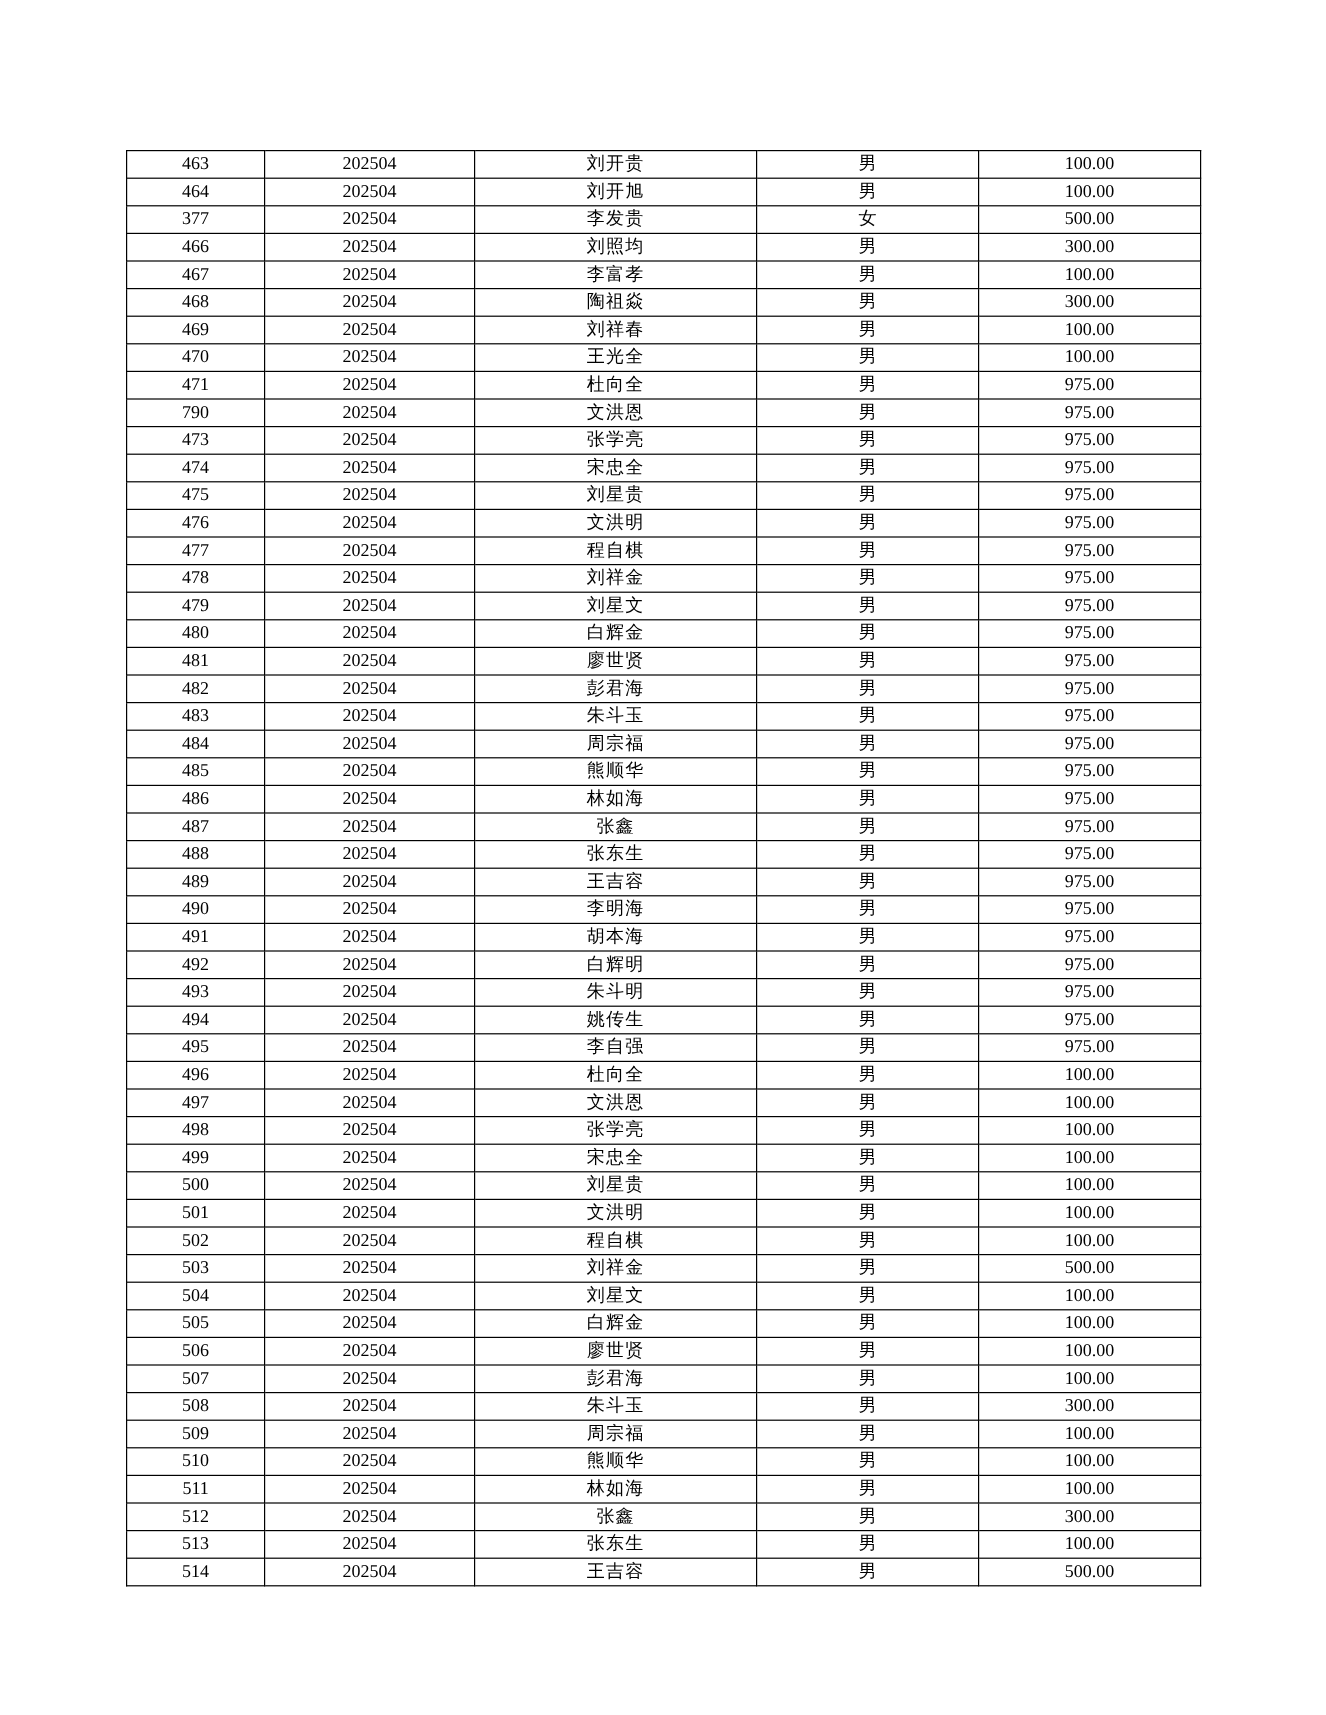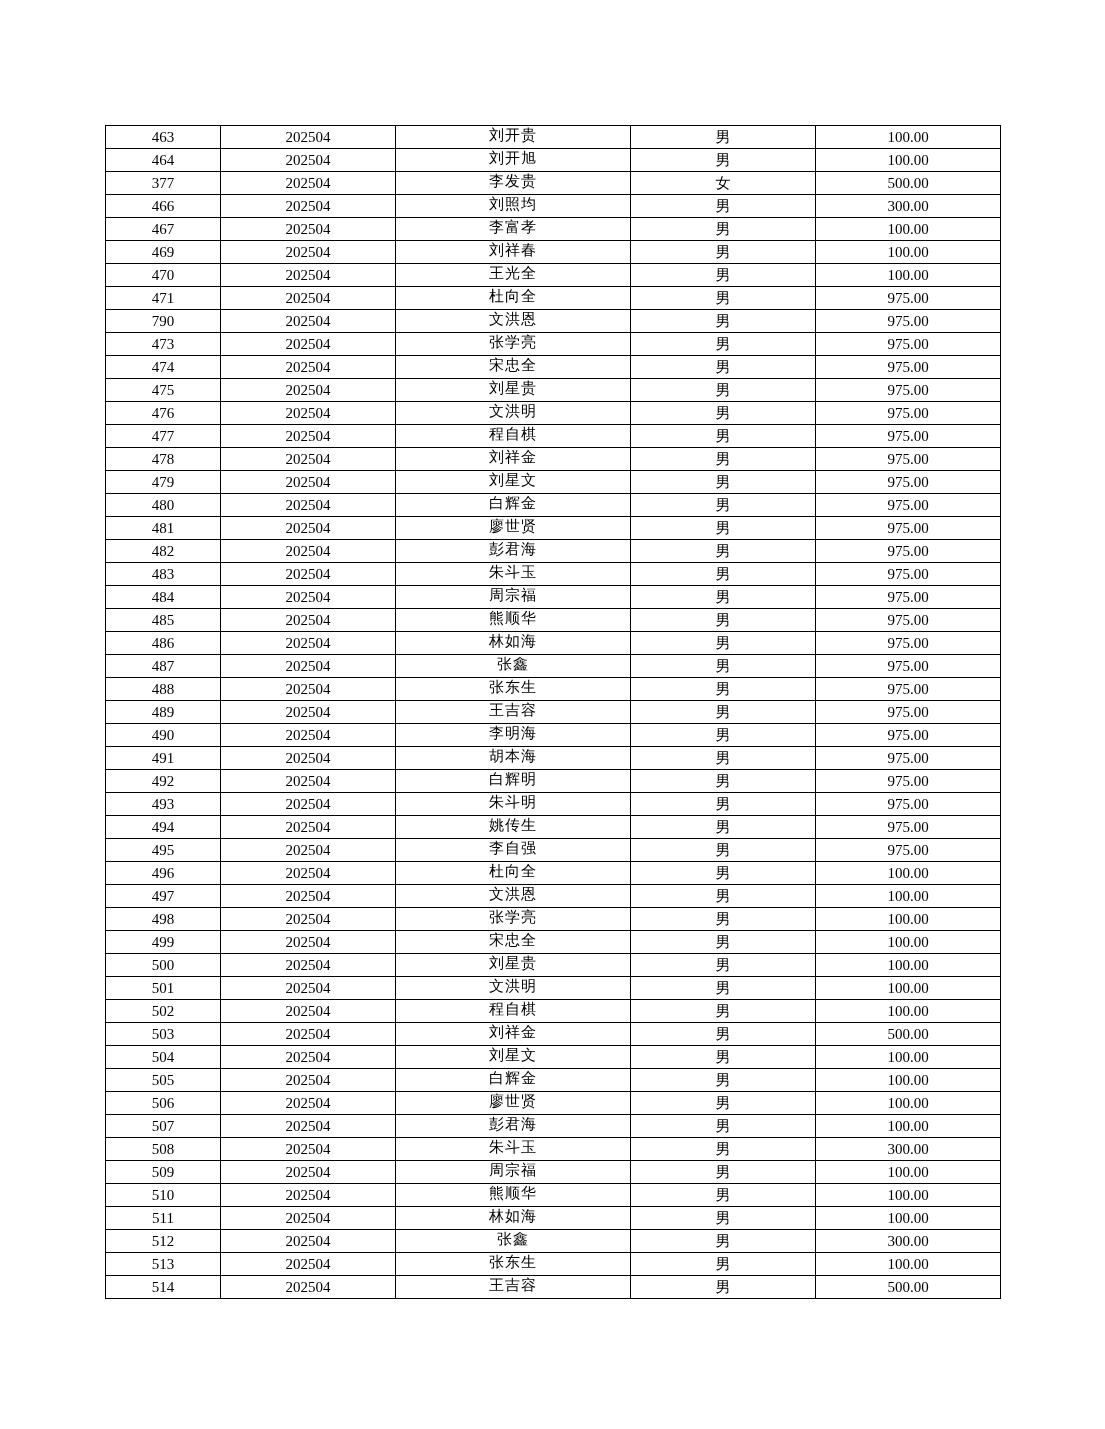--- a/index.html
+++ b/index.html
@@ -43,21 +43,21 @@
   col.c-gender { width: 185px; }
   col.c-amount { width: 185px; }
 
   td.cell-index,
   td.cell-period,
   td.cell-gender,
   td.cell-amount {
     font-family: "Liberation Serif", "DejaVu Serif", serif;
   }
   td.cell-name {
-    font-family: Liberation Mono, monospace;
+    font-family: Liberation Serif, serif;
     letter-spacing: 1px;
   }
 </style>
 </head>
 <body>
 
 <div class="page">
   <table class="data-table">
     <colgroup>
       <col class="c-index">
@@ -96,20 +96,27 @@
           <td class="cell-amount">300.00</td>
         </tr>
         <tr>
           <td class="cell-index">467</td>
           <td class="cell-period">202504</td>
           <td class="cell-name">李富孝</td>
           <td class="cell-gender">男</td>
           <td class="cell-amount">100.00</td>
         </tr>
         <tr>
+          <td class="cell-index">468</td>
+          <td class="cell-period">202504</td>
+          <td class="cell-name">陶祖焱</td>
+          <td class="cell-gender">男</td>
+          <td class="cell-amount">300.00</td>
+        </tr>
+        <tr>
           <td class="cell-index">469</td>
           <td class="cell-period">202504</td>
           <td class="cell-name">刘祥春</td>
           <td class="cell-gender">男</td>
           <td class="cell-amount">100.00</td>
         </tr>
         <tr>
           <td class="cell-index">470</td>
           <td class="cell-period">202504</td>
           <td class="cell-name">王光全</td>

